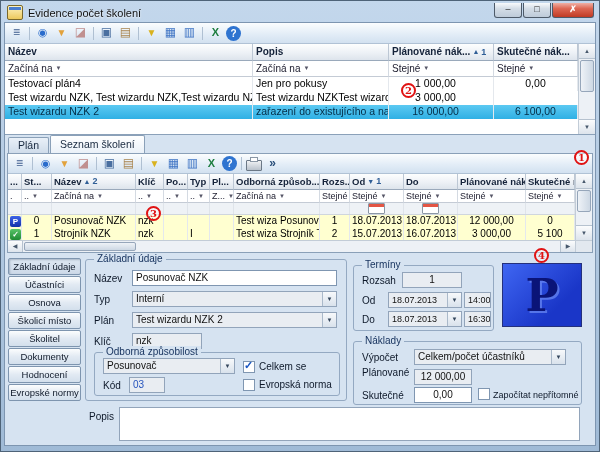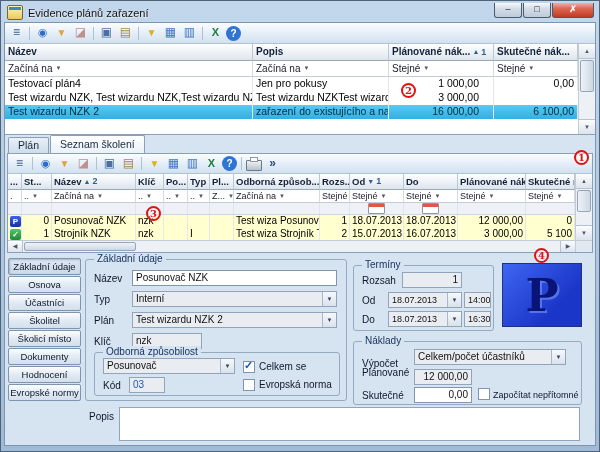--- a/index.html
+++ b/index.html
@@ -30,21 +30,21 @@
   .grid1{position:absolute;left:0;top:21px;width:100%;height:91px;background:#fff;border-bottom:1px solid #8ba1b9;box-sizing:border-box;}
   .grow{display:flex;}
   .hcell{box-sizing:border-box;height:17px;line-height:16px;padding:0 3px;font-size:10px;font-weight:bold;color:#15233a;background:linear-gradient(#fdfefe,#edf1f6 55%,#dde4ec);border-right:1px solid #bcc7d4;border-bottom:1px solid #9aa9bb;white-space:nowrap;overflow:hidden;display:flex;align-items:center;gap:2px;}
   .sortg{color:#2f5e96;font-size:7px;font-weight:bold;}
   .sortn{color:#2f5e96;font-size:9px;font-weight:bold;}
   .fcell{box-sizing:border-box;height:16px;line-height:15px;padding:0 3px;font-size:10px;color:#223;background:#fff;border-right:1px solid #d4dae2;border-bottom:1px solid #c4cbd5;white-space:nowrap;overflow:hidden;display:flex;align-items:center;}
   .dd{font-size:6px;color:#556;margin-left:3px;}
   .drow{display:flex;background:#fff;}
   .drow[data-selected="true"]{background:linear-gradient(#5cc9f2,#2fb0e4);color:#032c46;}
   .dcell{box-sizing:border-box;height:14px;line-height:13px;padding:0 3px;font-size:10.5px;border-right:1px solid #e4e8ed;white-space:nowrap;overflow:hidden;}
-  .num{text-align:right;}
+  .num{text-align:center;}
   .pr14{padding-right:14px;}
   .a0{width:248px}.a1{width:136px}.a2{width:105px}.a3{width:84px}
 
   .vscroll{position:absolute;top:0;right:0;bottom:0;width:17px;background:#edf1f6;border-left:1px solid #c2ccd7;box-sizing:border-box;display:flex;flex-direction:column;}
   .sbtn{flex:0 0 14px;background:linear-gradient(#fbfcfd,#dde4ec);border-bottom:1px solid #b6c2cf;text-align:center;font-size:6px;line-height:14px;color:#47586c;}
   .sbtn.down{border-top:1px solid #b6c2cf;border-bottom:none;}
   .strack{flex:1;position:relative;}
   .sthumb{position:absolute;left:1px;right:1px;top:1px;height:30px;background:linear-gradient(90deg,#eef2f7,#cdd8e4);border:1px solid #96a6ba;border-radius:2px;}
 
   .tabstrip{position:absolute;left:0;top:112px;height:18px;display:flex;align-items:flex-end;padding-left:3px;gap:1px;z-index:4;}
@@ -100,21 +100,21 @@
   .popis{position:absolute;left:114px;top:154px;width:461px;height:34px;box-sizing:border-box;border:1px solid #92a4ba;background:#fff;resize:none;font-family:"Liberation Sans",sans-serif;font-size:10px;}
   .callout{position:absolute;z-index:60;width:15px;height:15px;box-sizing:border-box;border:2px solid #e01313;border-radius:50%;background:rgba(255,252,252,.45);color:#e01313;font-family:"DejaVu Serif",serif;font-weight:bold;font-size:10px;line-height:11px;text-align:center;}
   .co1{left:569px;top:127px}.co2{left:396px;top:60px}.co3{left:141px;top:183px}.co4{left:529px;top:225px}
 </style>
 </head>
 <body>
 
 <div class="window">
   <div class="titlebar">
     <span class="app-icon"></span>
-    <span class="title">Evidence plánů zařazení</span>
+    <span class="title">Evidence počet školení</span>
   </div>
   <div class="winbtns">
     <span class="wb">–</span>
     <span class="wb">□</span>
     <span class="wb close">✗</span>
   </div>
 
   <div class="body">
 
     <div class="toolbar tb-top">
@@ -385,24 +385,24 @@
           <div class="hthumb"></div>
           <div class="hbtn right">▶</div>
         </div>
         <div class="corner"></div>
       </div>
     </div>
 
     <div class="detail">
       <div class="sidebar">
         <div class="sbn" data-active="true">Základní údaje</div>
+        <div class="sbn">Účastníci</div>
         <div class="sbn">Osnova</div>
-        <div class="sbn">Účastníci</div>
+        <div class="sbn">Školicí místo</div>
         <div class="sbn">Školitel</div>
-        <div class="sbn">Školicí místo</div>
         <div class="sbn">Dokumenty</div>
         <div class="sbn">Hodnocení</div>
         <div class="sbn">Evropské normy</div>
       </div>
 
       <div class="gbox gb-zakladni">
         <span class="leg">Základní údaje</span>
         <span class="lbl" style="left:8px;top:12px">Název</span>
         <div class="fld white" style="left:46px;top:10px;width:205px">Posunovač NZK</div>
         <span class="lbl" style="left:8px;top:33px">Typ</span>
@@ -449,21 +449,21 @@
           </div>
         <div class="fld" style="left:110px;top:45px;width:27px;font-size:9px">16:30</div>
       </div>
 
       <div class="logo">
           <span>P</span>
         </div>
 
       <div class="gbox gb-naklady">
         <span class="leg">Náklady</span>
-        <span class="lbl" style="left:8px;top:15px">Výpočet</span>
+        <span class="lbl" style="left:8px;top:9px">Výpočet</span>
         <div class="fld combo" style="left:60px;top:7px;width:152px">
             <span class="ctext">Celkem/počet účastníků</span>
             <span class="carr">▼</span>
           </div>
         <span class="lbl" style="left:8px;top:24px">Plánované</span>
         <div class="fld num" style="left:60px;top:27px;width:58px">12 000,00</div>
         <span class="lbl" style="left:8px;top:47px">Skutečné</span>
         <div class="fld num white" style="left:60px;top:45px;width:58px">0,00</div>
         <span class="cb" style="left:124px;top:46px" data-checked="false"></span>
         <span class="cblbl" style="left:139px;top:47px;font-size:9px">Započítat nepřítomné</span>

